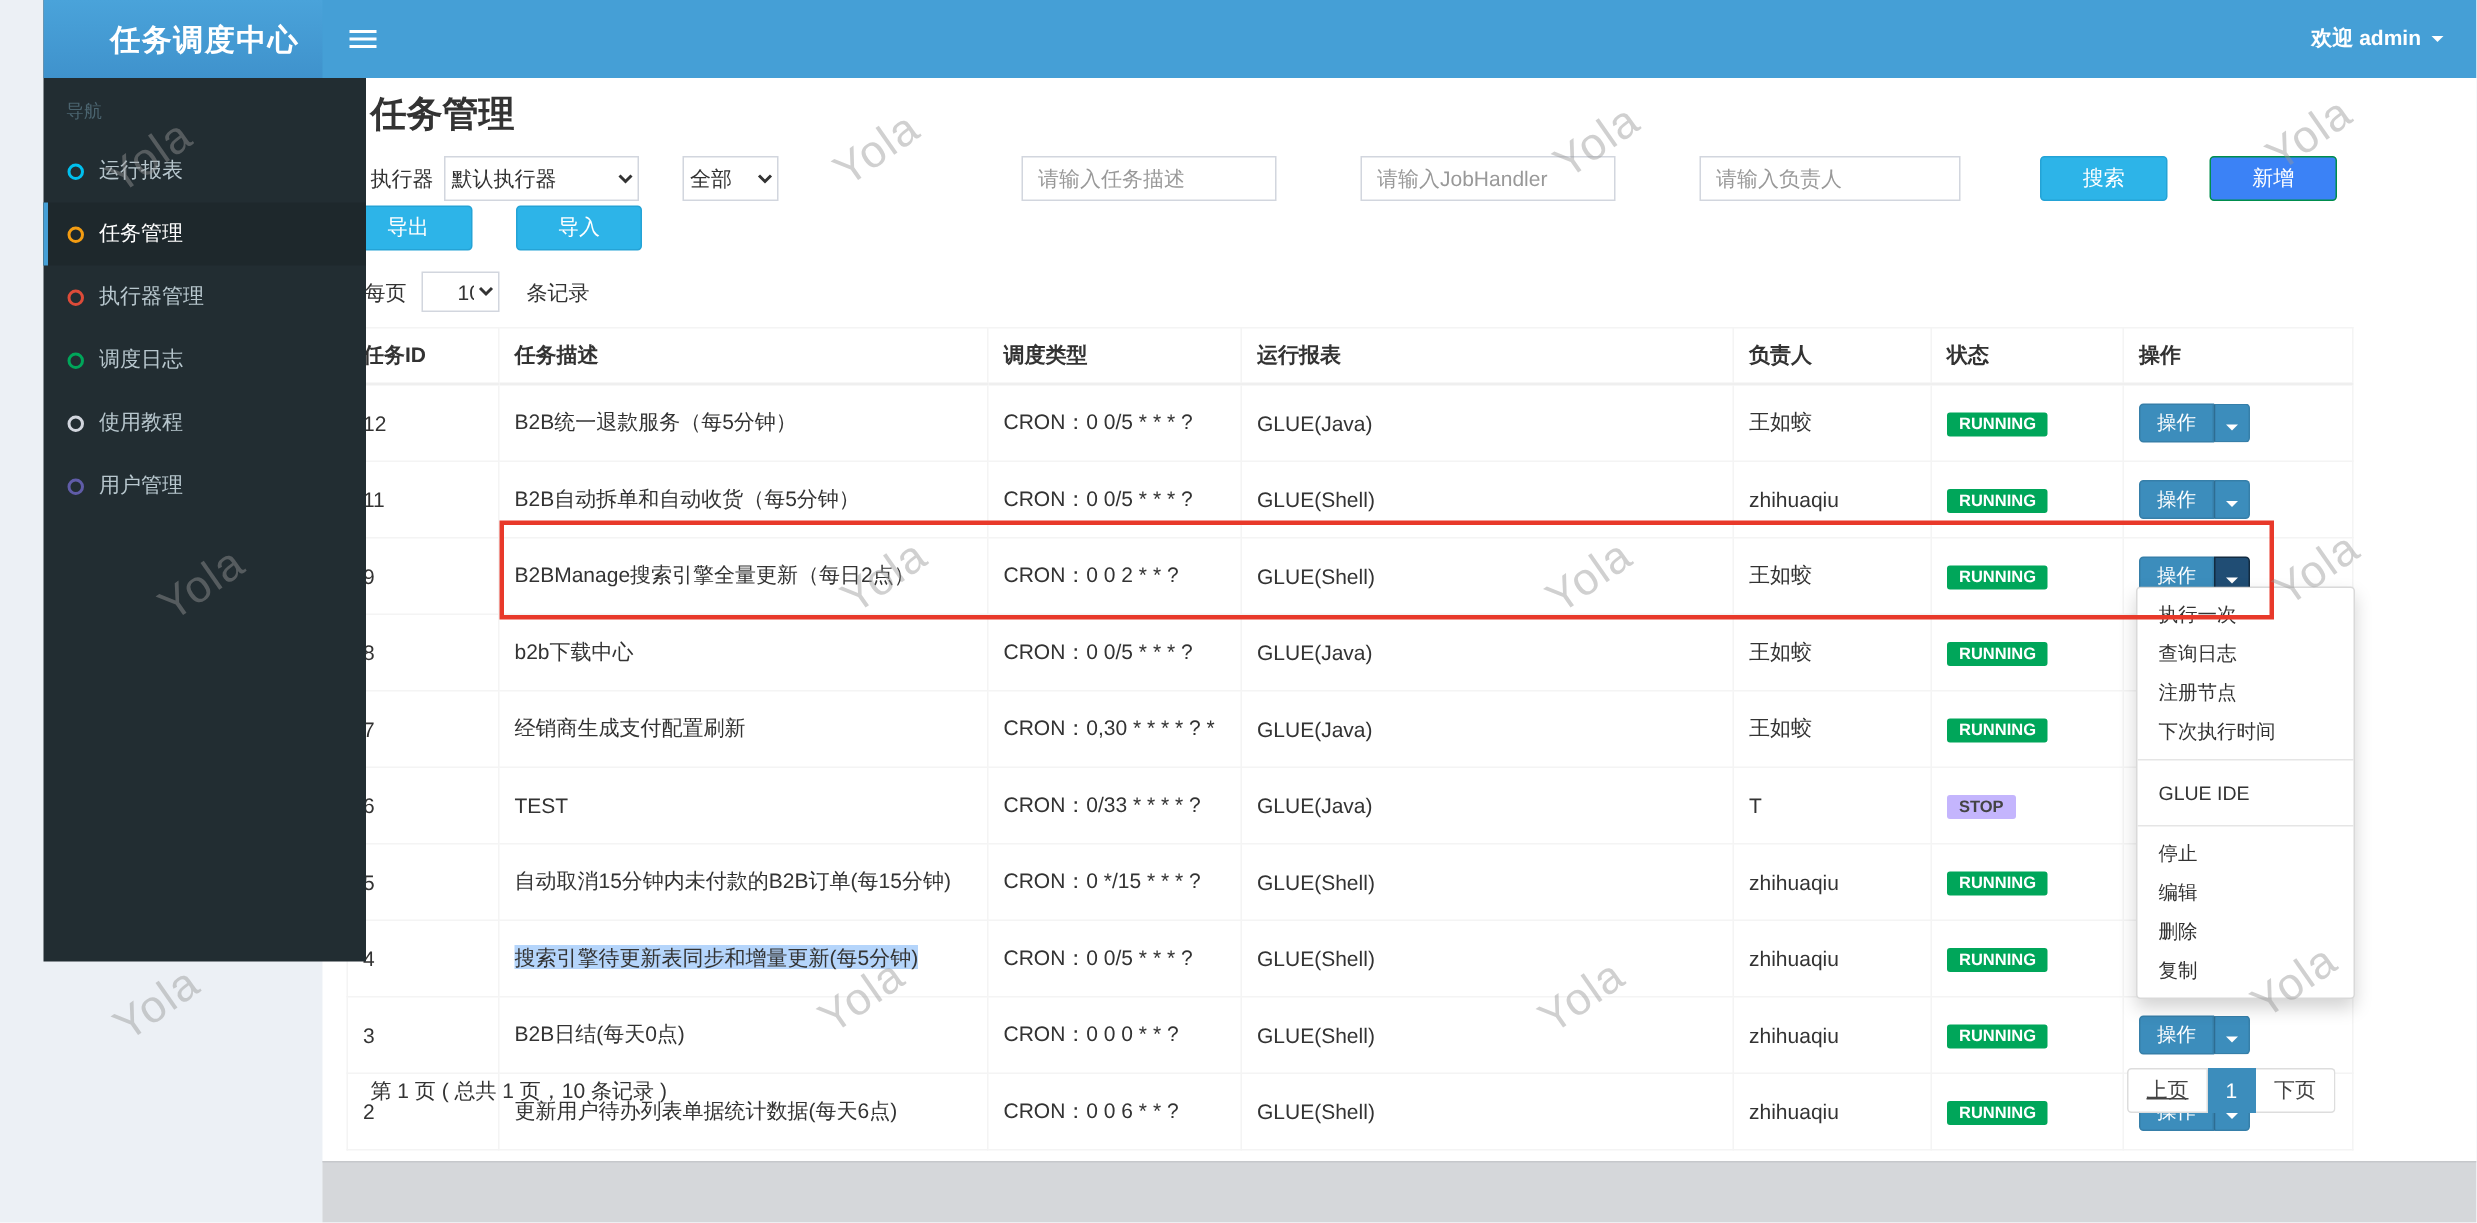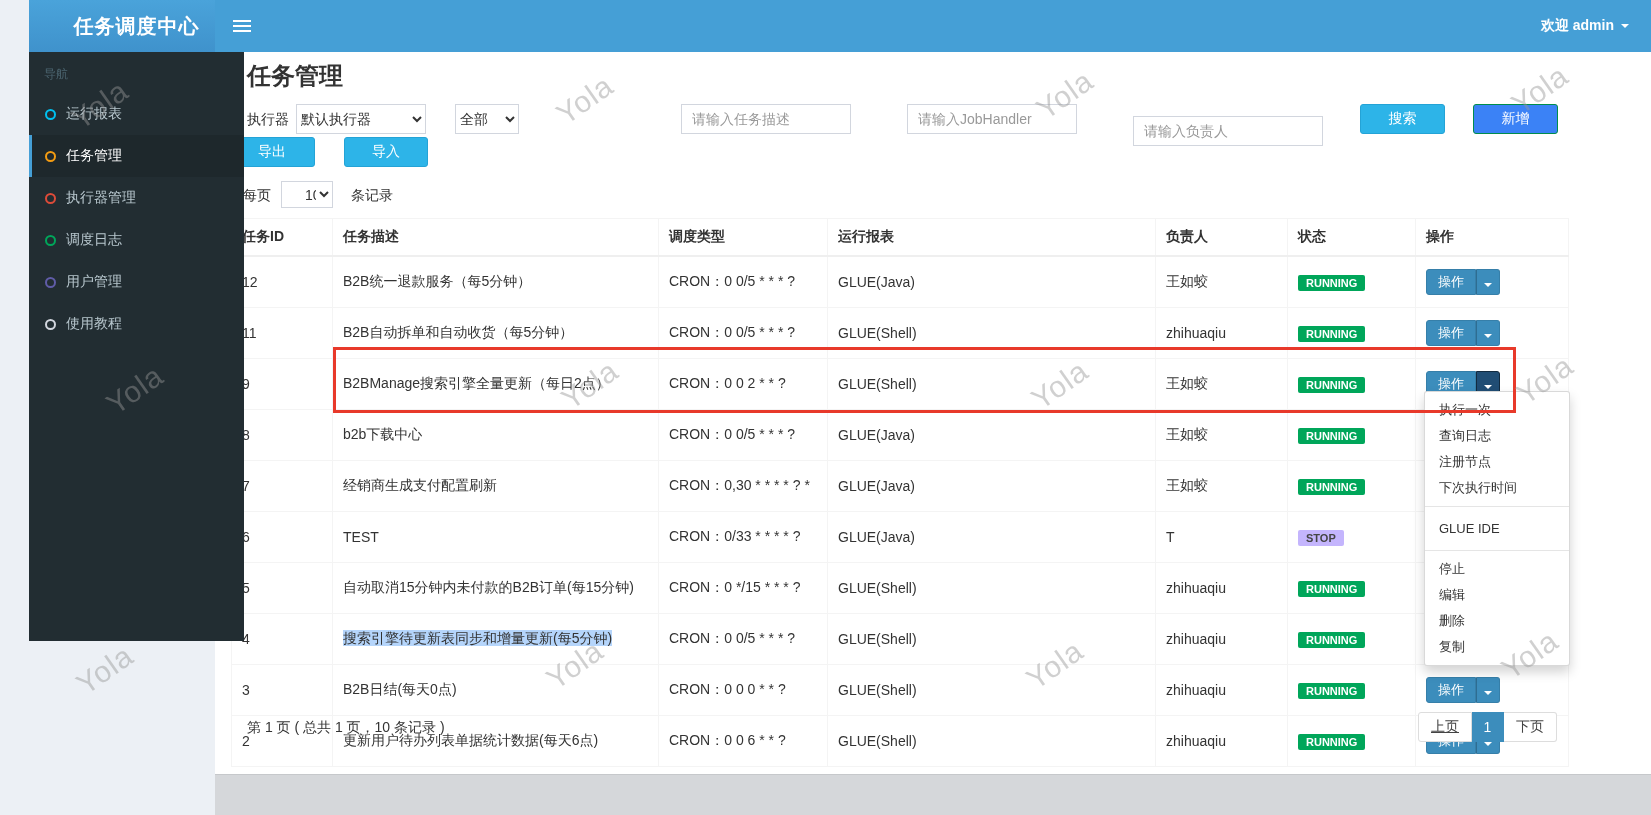--- a/index.html
+++ b/index.html
@@ -42,21 +42,21 @@
   select, input[type=text] {
     border:1px solid #d2d6de; background:#fff; height:30px; font-size:14px; color:#333;
     font-family:"Liberation Sans","DejaVu Sans",sans-serif; border-radius:0;
   }
   input[type=text] { padding:0 10px; }
   input::placeholder { color:#999; }
   .sel-executor { position:absolute; left:81px;  top:52px; width:130px; }
   .sel-status   { position:absolute; left:240px; top:52px; width:64px; }
   .inp-desc     { position:absolute; left:466px; top:52px; width:170px; }
   .inp-handler  { position:absolute; left:692px; top:52px; width:170px; }
-  .inp-owner    { position:absolute; left:918px; top:64px; width:190px; }
+  .inp-owner    { position:absolute; left:918px; top:52px; width:174px; }
 
   .btn { border:1px solid transparent; color:#fff; font-size:14px; height:30px; border-radius:3px; cursor:pointer; font-family:inherit; }
   .btn-search { position:absolute; left:1145px; top:52px; width:85px; background:#2db4e8; border-color:#24a3d6; }
   .btn-add    { position:absolute; left:1258px; top:52px; width:85px; background:#3b82f6; border-color:#008d4c; }
   .btn-export { position:absolute; left:14px;  top:85px; width:86px; background:#2db4e8; border-color:#24a3d6; }
   .btn-import { position:absolute; left:129px; top:85px; width:84px; background:#2db4e8; border-color:#24a3d6; }
 
   .ps-label1 { position:absolute; left:28px;  top:129px; height:28px; line-height:28px; }
   .sel-pagesize { position:absolute; left:66px; top:129px; width:52px; height:27px;padding-left:19px; }
   .ps-label2 { position:absolute; left:136px; top:129px; height:28px; line-height:28px; }
@@ -132,26 +132,26 @@
       </li>
       <li class="side-item">
         <span class="circle-icon" style="border-color: rgb(221, 75, 57);"></span>
         <span>执行器管理</span>
       </li>
       <li class="side-item">
         <span class="circle-icon" style="border-color: rgb(0, 166, 90);"></span>
         <span>调度日志</span>
       </li>
       <li class="side-item">
+        <span class="circle-icon" style="border-color: rgb(210, 214, 222);"></span>
+        <span>使用教程</span>
+      </li>
+      <li class="side-item">
         <span class="circle-icon" style="border-color: rgb(96, 92, 168);"></span>
         <span>用户管理</span>
-      </li>
-      <li class="side-item">
-        <span class="circle-icon" style="border-color: rgb(210, 214, 222);"></span>
-        <span>使用教程</span>
       </li>
     </ul>
 </aside>
 
 <header class="topbar">
   <button class="menu-toggle" aria-label="toggle">
     <i></i>
     <i></i>
     <i></i>
   </button>

